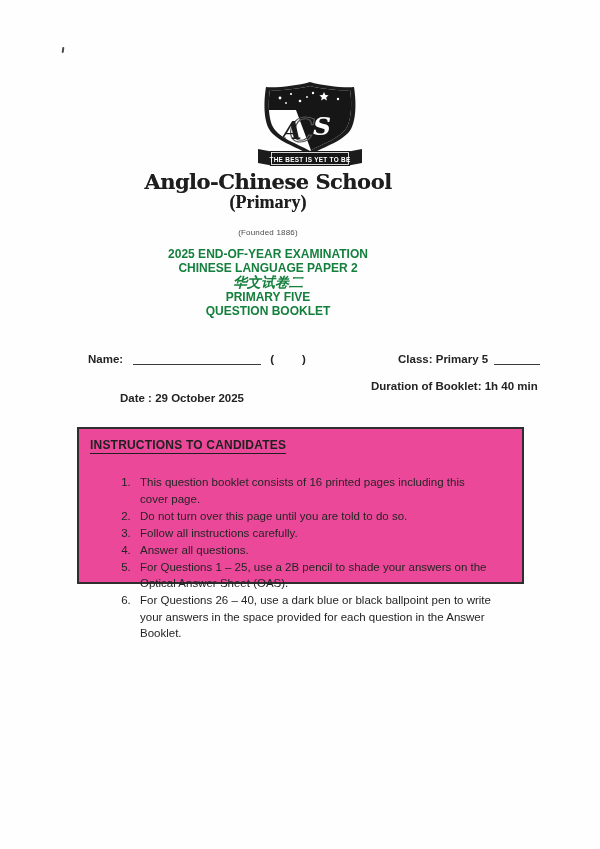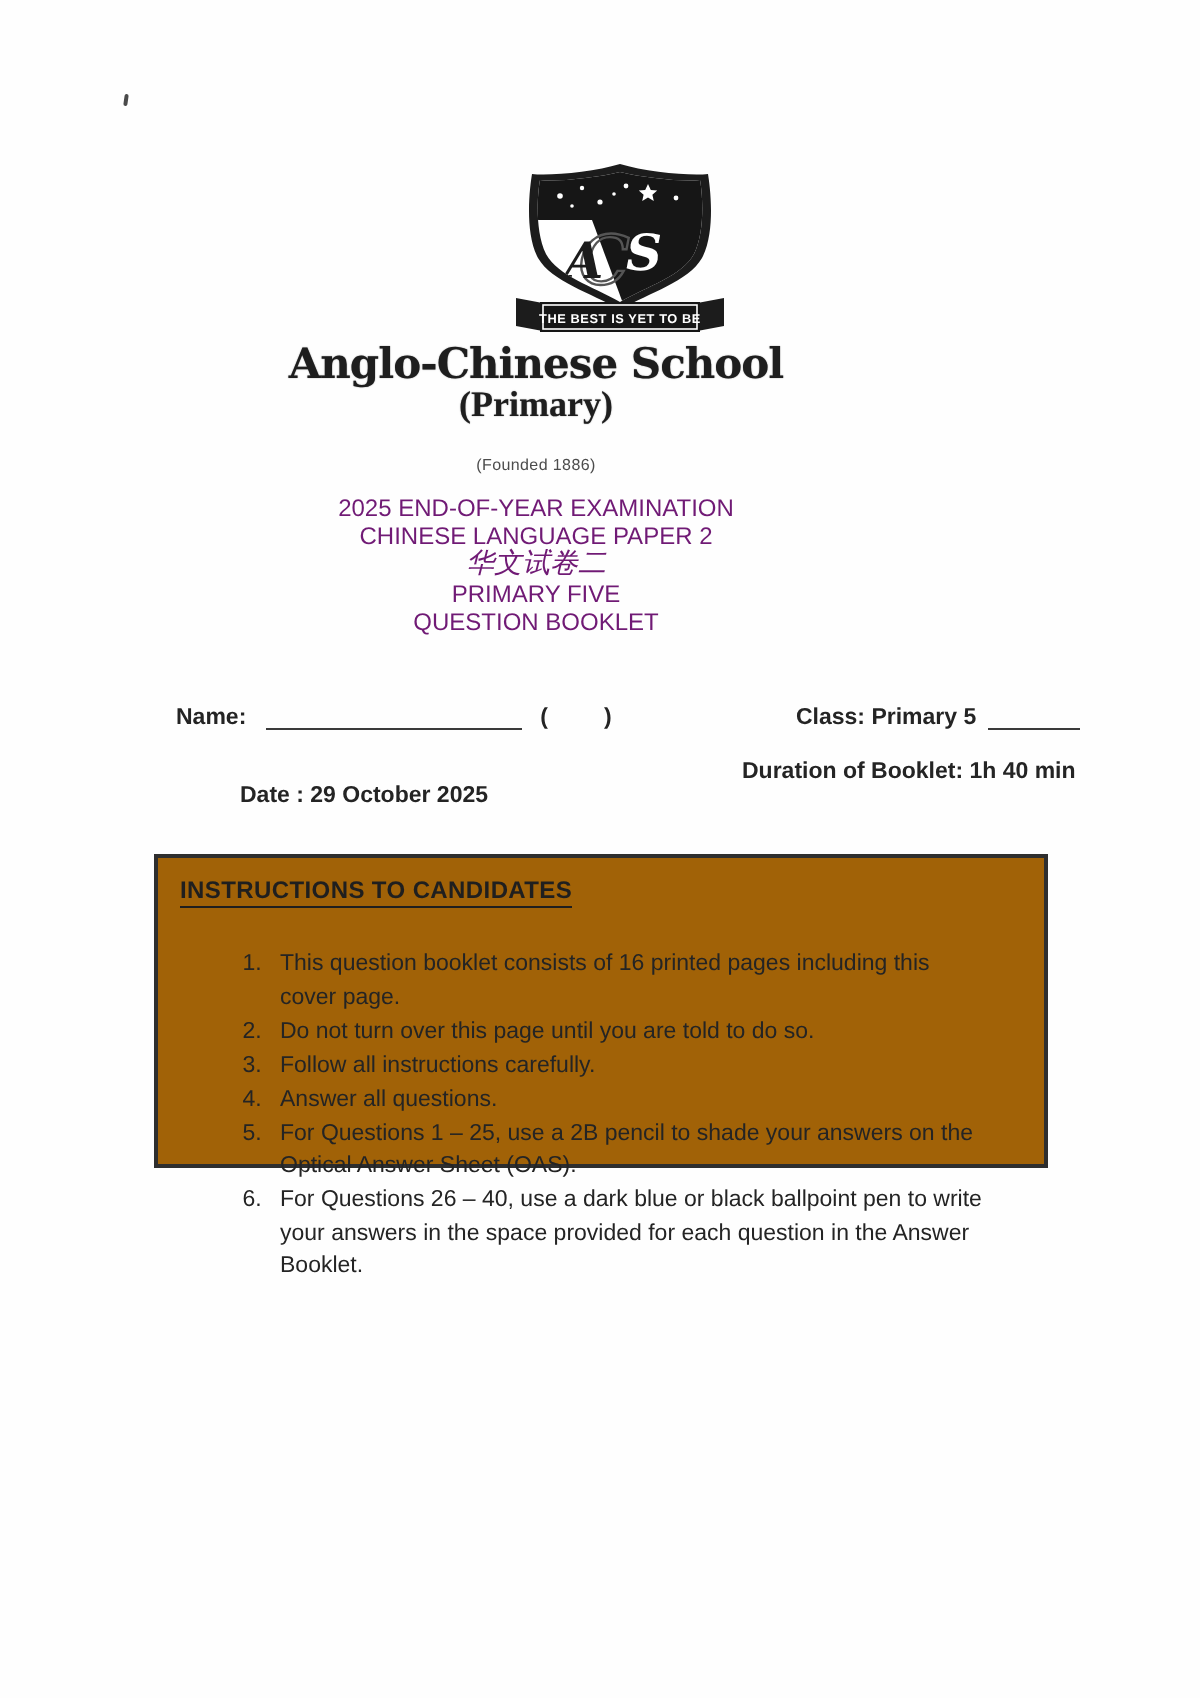--- a/index.html
+++ b/index.html
@@ -42,21 +42,21 @@
     font-family:Liberation Serif, serif;
     font-weight:700;
     font-size:18px;
     color:#1e1e1e;
     text-shadow:0 0 0.6px rgba(0,0,0,0.55);
   }
   .methodist{ top:219px; font-size:8px; color:#4c4c4c; letter-spacing:0.2px; }
   .founded{ top:228px; font-size:8px; color:#4c4c4c; letter-spacing:0.2px; }
 
   
-  .exam{ top:247px; font-weight:normal; font-size:12px; line-height:14px; color:#701a75; }
+  .exam{ top:247px; font-weight:bold; font-size:12px; line-height:14px; color:#15803d; }
   .exam .cn{
     font-size:14px;
     font-style:italic;
     font-family:"DejaVu Sans", sans-serif;
     line-height:15px;
   }
 
   
   .frow{ position:absolute; font-weight:bold; font-size:11.5px; color:#242424; white-space:nowrap; }
   .blank-line{
@@ -66,21 +66,21 @@
   .name-blank{ width:128px; margin-left:10px; }
   .class-blank{ width:46px; margin-left:6px; }
   .paren-open{ margin-left:9px; }
   .paren-close{ margin-left:28px; }
 
   
   .ibox{
     position:absolute; left:77px; top:427px; width:447px; height:157px;
     border:2px solid #2e2e2e;
     box-sizing:border-box;
-    background:#a16207;
+    background:#ec4899;
   }
   .ibox-heading{
     position:absolute; left:11px; top:9px;
     font-weight:bold; font-size:12px; color:#1f1f1f;
     border-bottom:1.6px solid #1f1f1f;
     padding-bottom:1px;
     letter-spacing:0.2px;
   }
   .ibox ol{
     position:absolute; left:0; top:30px;

